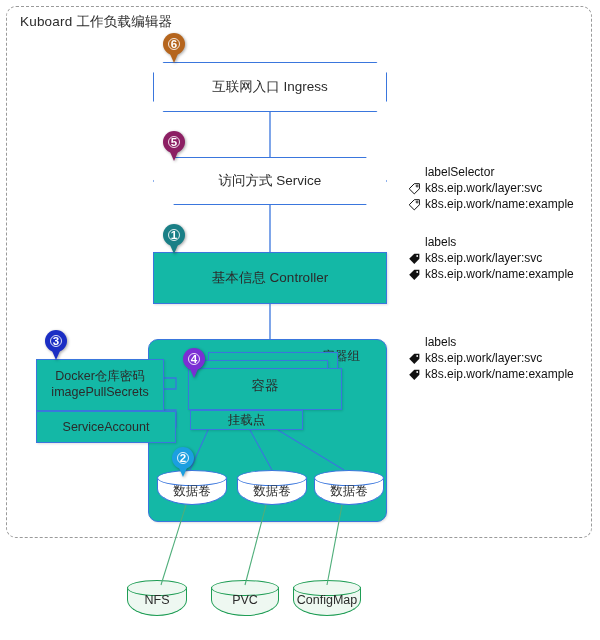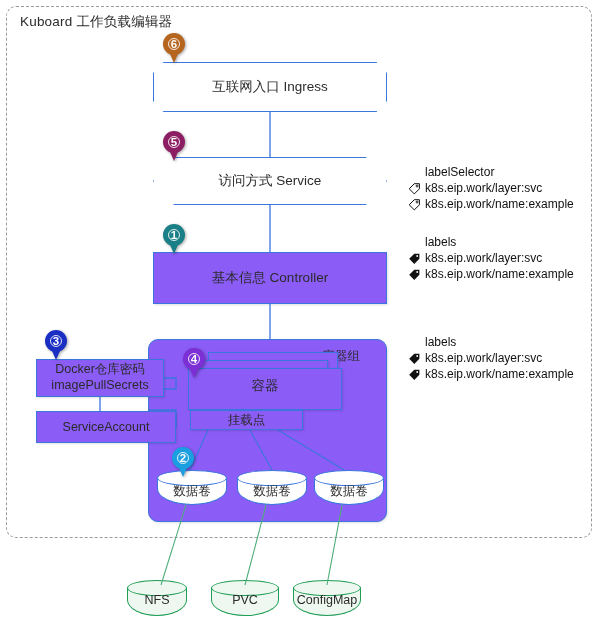--- a/index.html
+++ b/index.html
@@ -37,21 +37,21 @@
     font-size: 13.5px;
     color: #2b2b2b;
     white-space: nowrap;
     letter-spacing: 0.2px;
   }
 
   
   .node {
     position: absolute;
     box-sizing: border-box;
-    background: #8b5cf6;
+    background: #14b8a6;
     border: 1.6px solid #3a76dd;
     display: flex;
     align-items: center;
     justify-content: center;
     font-size: 13.5px;
     color: #2b2b2b;
     box-shadow: 1px 1px 2px rgba(0,0,0,0.12);
   }
 
   
@@ -154,21 +154,21 @@
     height: 20px;
     z-index: 5;
     font-size: 12.5px;
   }
 
   
   .aux-secret {
     left: 36px;
     top: 359px;
     width: 128px;
-    height: 38px;
+    height: 52px;
     flex-direction: column;
     line-height: 1.25;
     font-size: 12.5px;
     z-index: 6;
   }
   .aux-sa {
     left: 36px;
     top: 411px;
     width: 140px;
     height: 32px;

